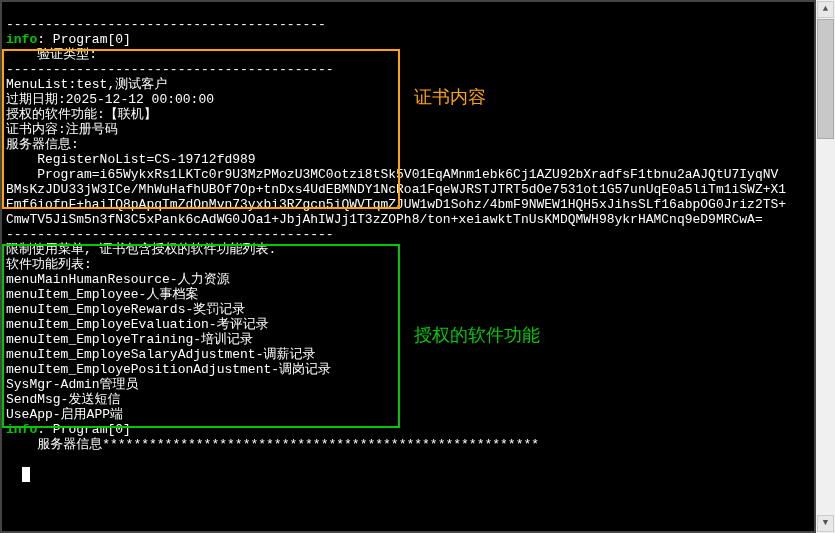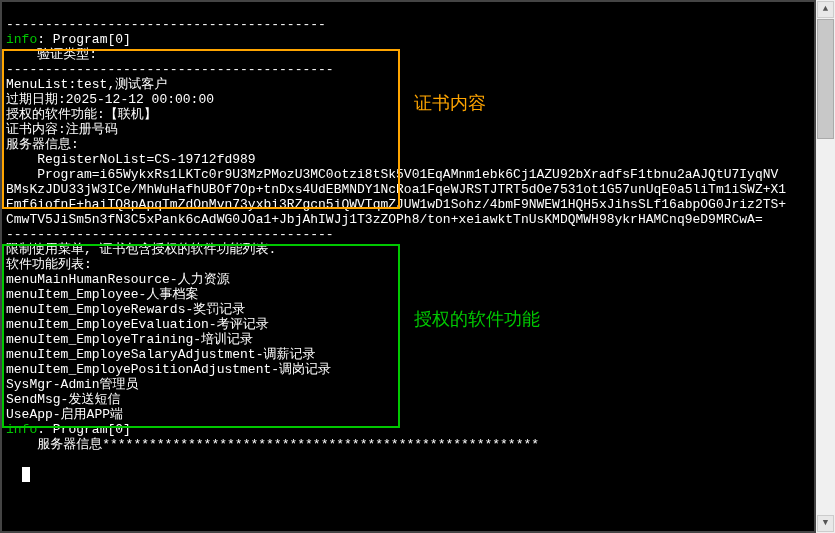--- a/index.html
+++ b/index.html
@@ -42,47 +42,47 @@
   }
   .sb-btn.up { top: 1px; }
   .sb-btn.down { bottom: 1px; }
   .sb-thumb {
     position: absolute;
     left: 1px; top: 19px;
     width: 17px; height: 120px;
     background: #c8c8c8;
     border: 1px solid #aaa;
   }
-  .green { color: #00c800; }
+  .green { color: #00c800; font-weight: bold; }
   .box-orange {
     position: absolute;
     border: 2px solid #ffa500;
     left: 2px; top: 49px;
     width: 398px; height: 160px;
     pointer-events: none;
   }
   .label-orange {
     position: absolute;
     color: #ffa500;
     font-size: 18px;
-    left: 414px; top: 96px;
+    left: 414px; top: 90px;
     font-family: 'Microsoft YaHei','SimSun',sans-serif;
   }
   .box-green {
     position: absolute;
     border: 2px solid #00c800;
     left: 2px; top: 244px;
     width: 398px; height: 184px;
     pointer-events: none;
   }
   .label-green {
     position: absolute;
     color: #00c800;
     font-size: 18px;
-    left: 414px; top: 312px;
+    left: 414px; top: 328px;
     font-family: 'Microsoft YaHei','SimSun',sans-serif;
   }
   .cursor {
     display: inline-block;
     width: 8px; height: 15px;
     background: #fff;
     vertical-align: bottom;
   }
 </style>
 </head>

